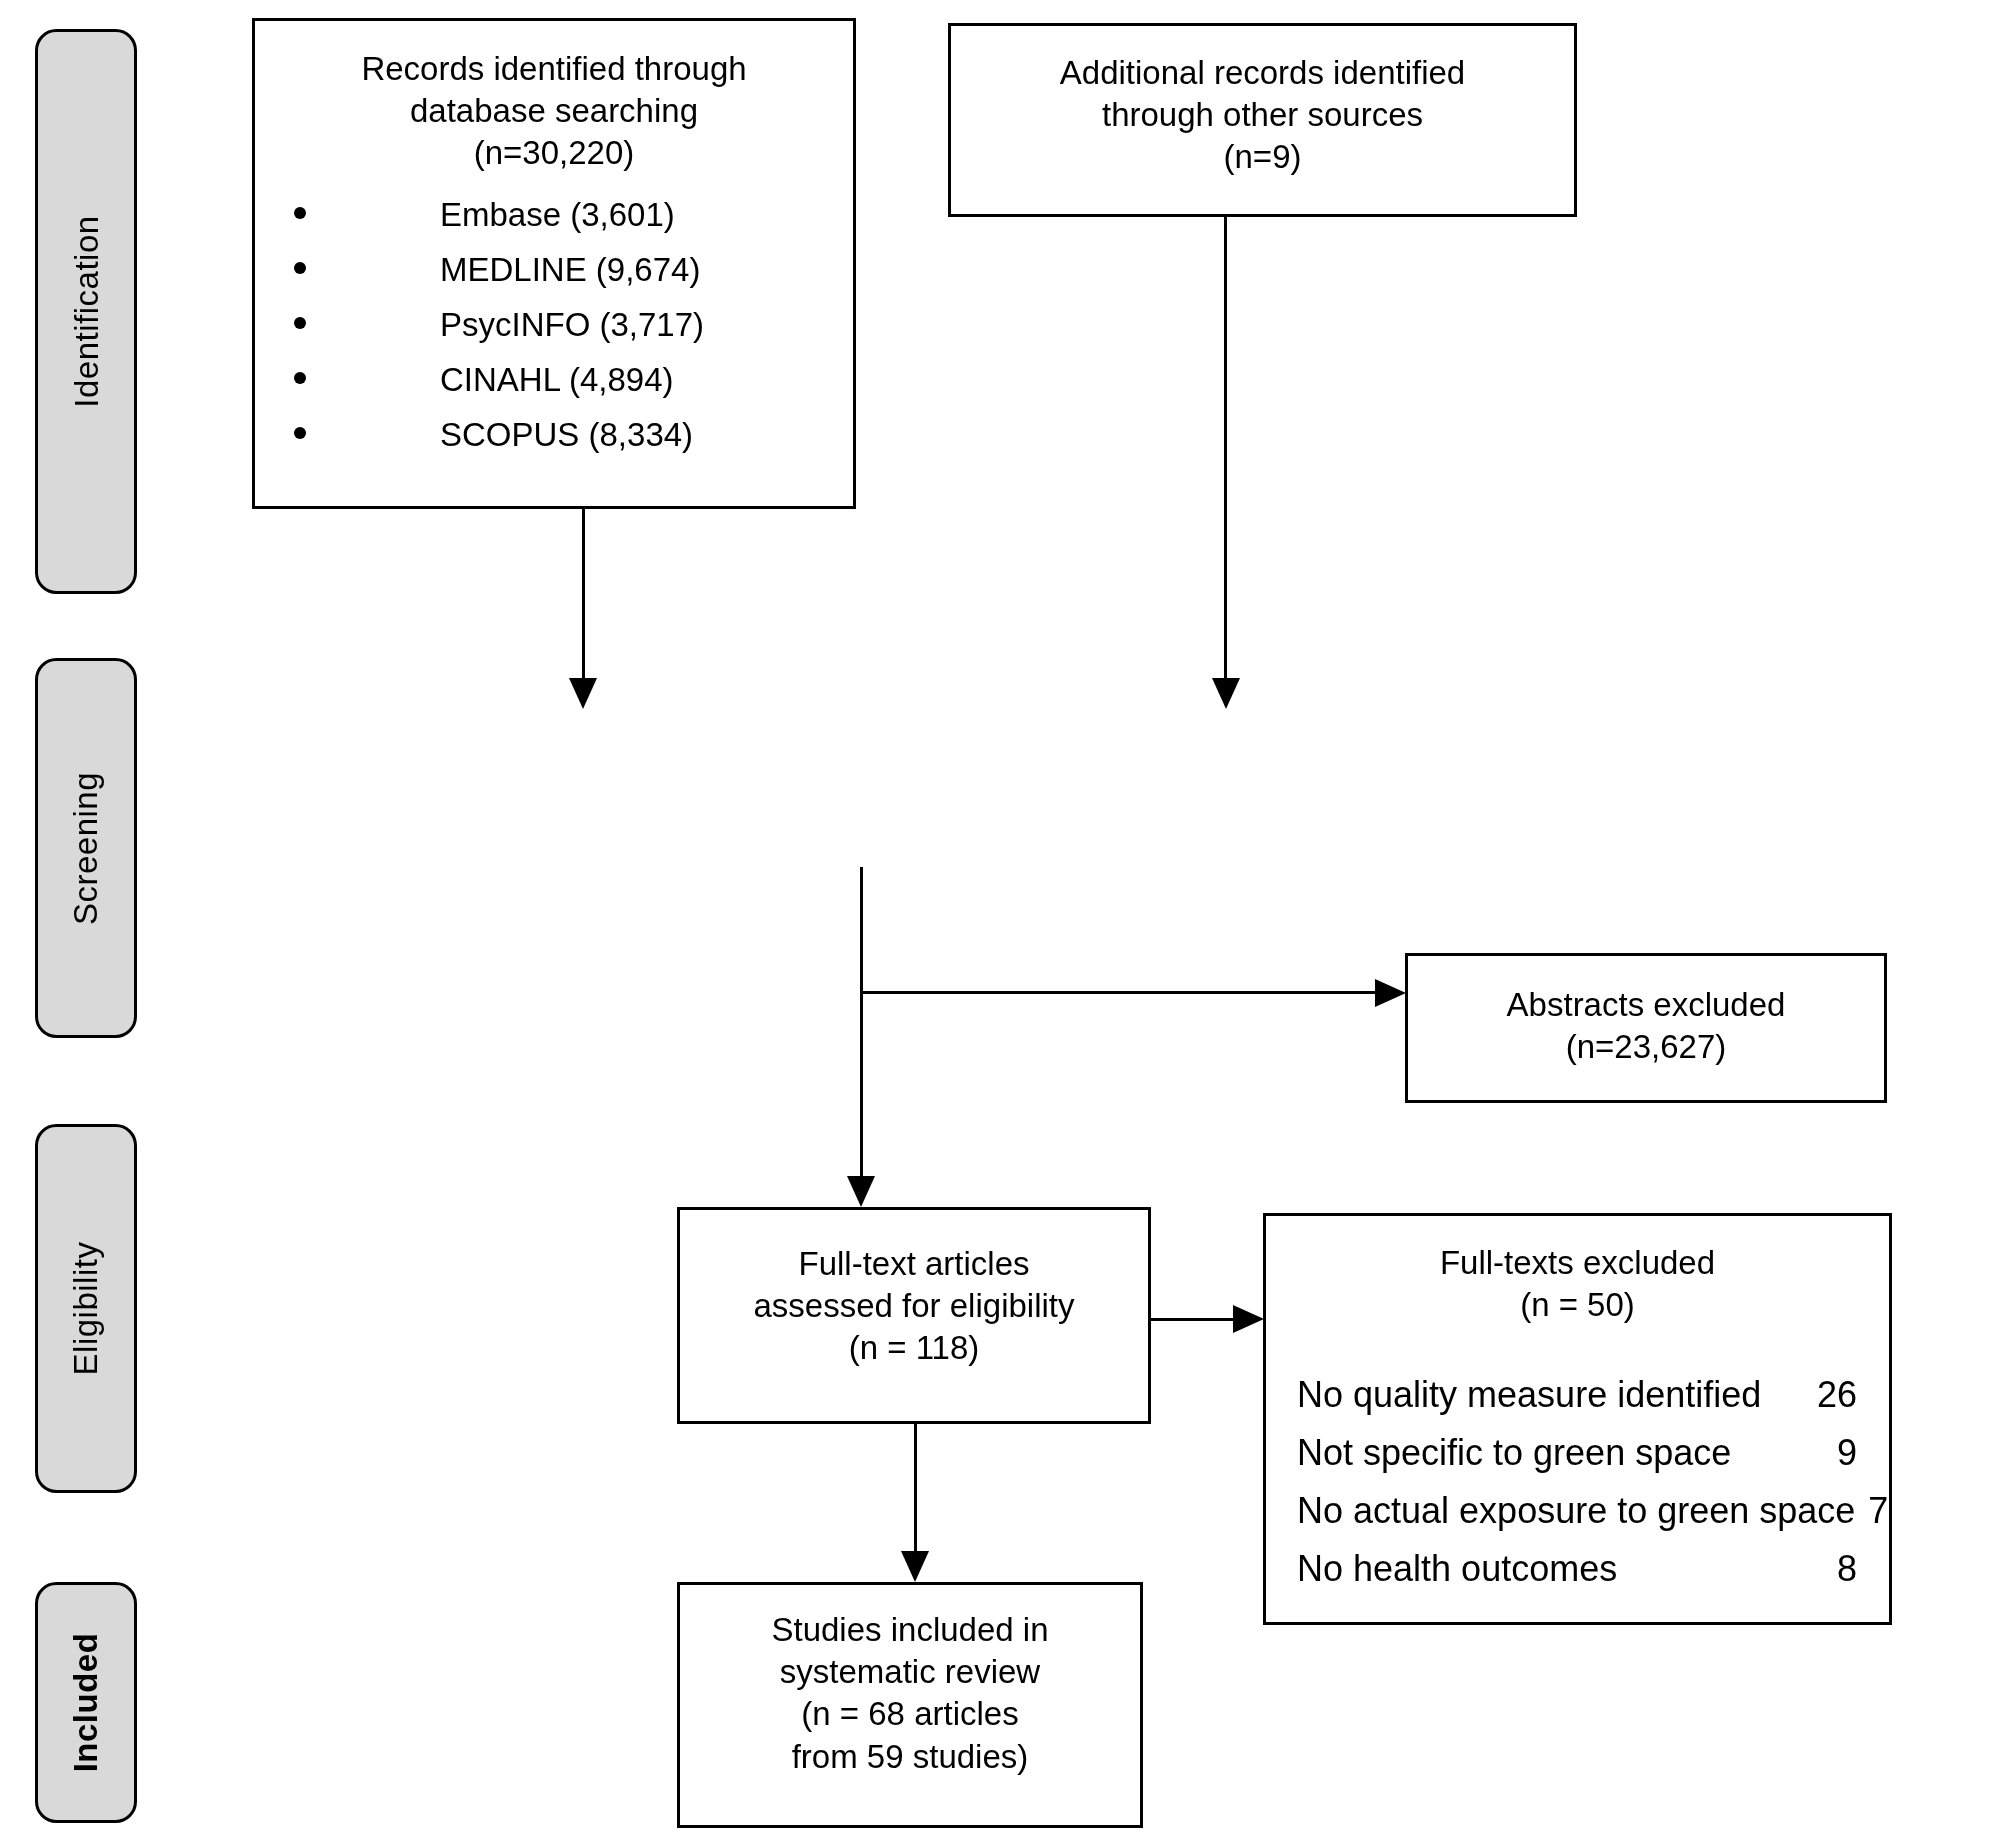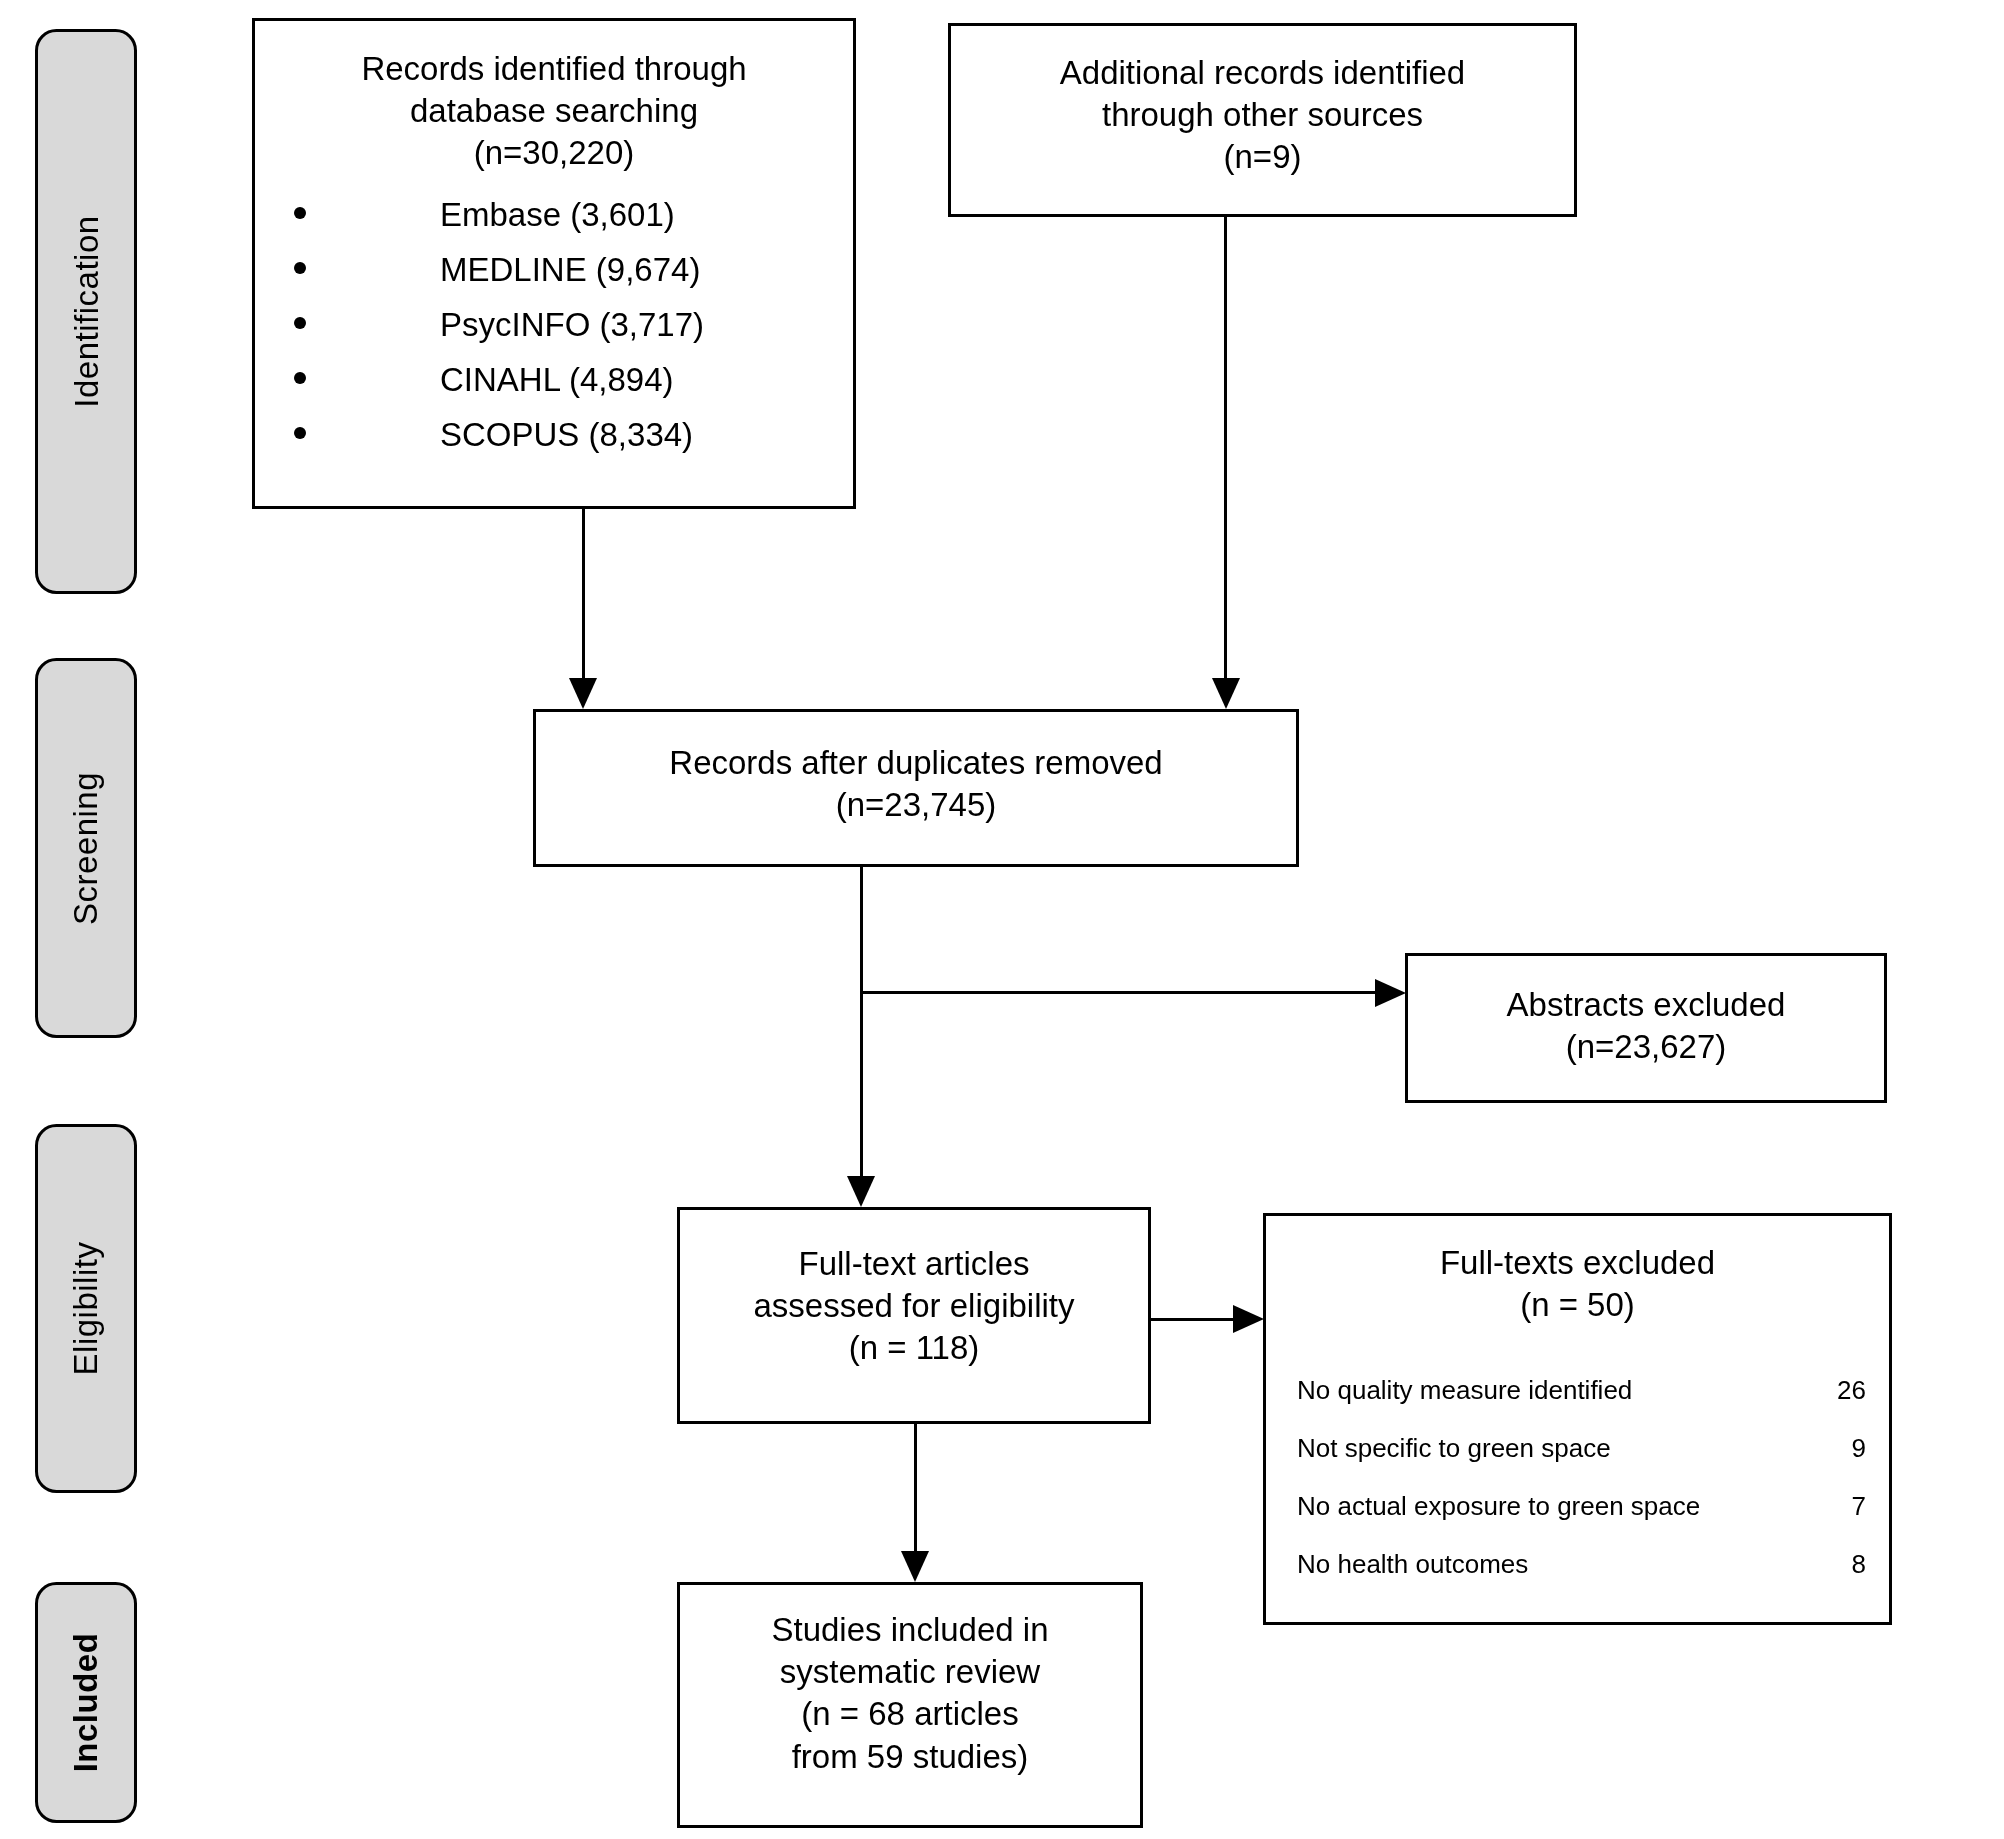--- a/index.html
+++ b/index.html
@@ -104,23 +104,23 @@
     height: 11.8px;
     background: #000000;
     border-radius: 50%;
   }
   .db-list li .db-text { display: inline-block; margin-left: 43px; }
 
   
   .reason-list {
     position: absolute;
     left: 31px;
-    right: 23px;
+    right: 32px;
     top: 161px;
-    font-size: 26px;
+    font-size: 36px;
     line-height: 1;
   }
   .reason-row {
     display: flex;
     justify-content: space-between;
     align-items: baseline;
     height: 58px;
     text-align: left;
   }
   .reason-row .reason-label { white-space: nowrap; }
@@ -217,24 +217,20 @@
       </li>
     </ul>
   </div>
 
   <div class="flow-box" id="box-additional">
     <div class="box-head">Additional records identified
 through other sources
 (n=9)</div>
   </div>
 
-  <div class="flow-box" id="box-duplicates">
-    <div class="box-head">Records after duplicates removed
-(n=23,745)</div>
-  </div>
 
   <div class="flow-box" id="box-abstracts">
     <div class="box-head">Abstracts excluded
 (n=23,627)</div>
   </div>
 
   <div class="flow-box" id="box-fulltext">
     <div class="box-head">Full-text articles
 assessed for eligibility
 (n = 118)</div>

